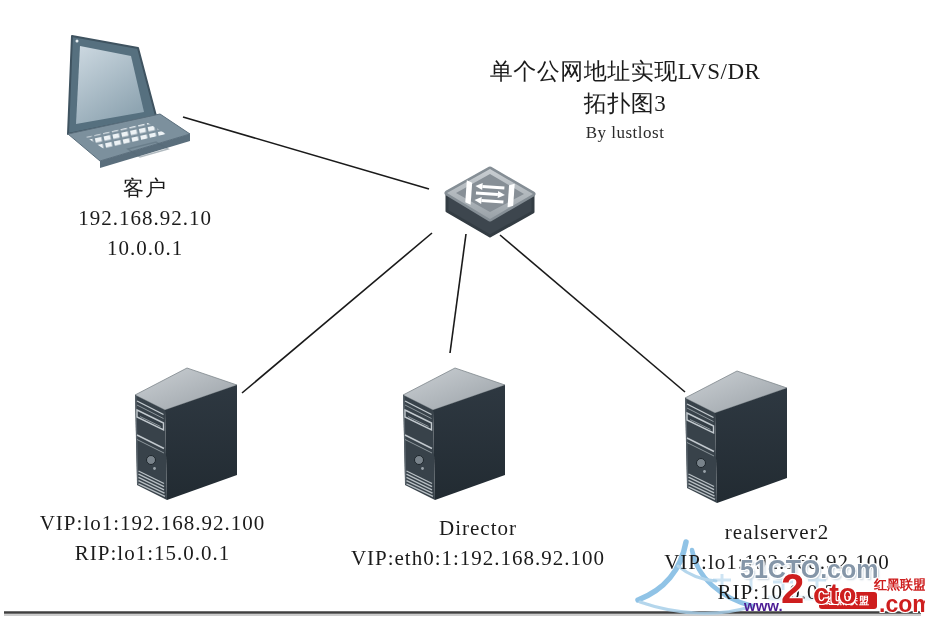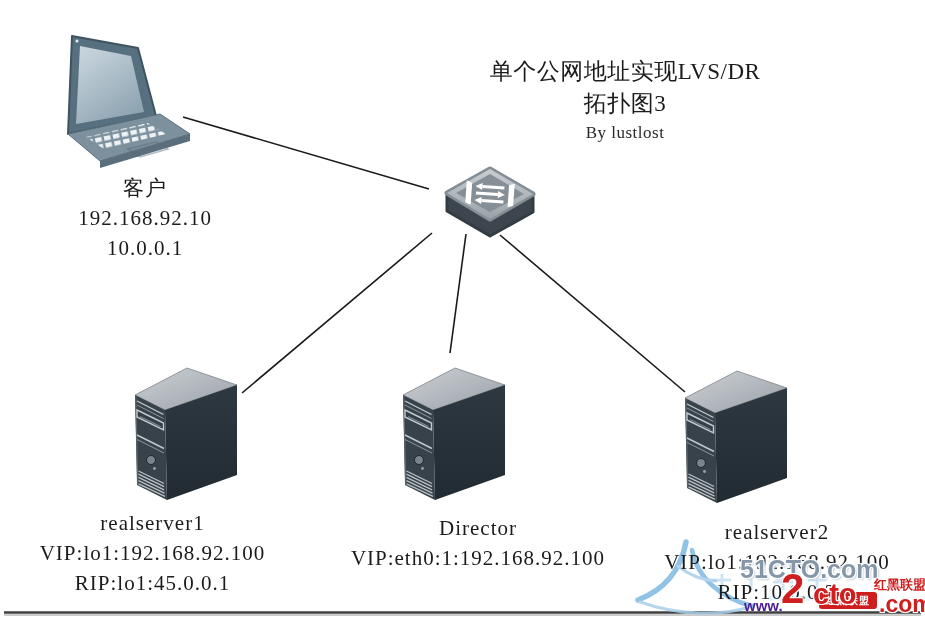--- a/index.html
+++ b/index.html
@@ -140,23 +140,22 @@
     <div class="t-by">By lustlost</div>
   </div>
 
   <div class="txt node-label" id="client-block">
     <div>客户</div>
     <div>192.168.92.10</div>
     <div>10.0.0.1</div>
   </div>
 
   <div class="txt node-label" id="rs1-block">
-    <div>realserver1</div>
     <div>VIP:lo1:192.168.92.100</div>
-    <div>RIP:lo1:45.0.0.1</div>
+    <div>RIP:lo1:15.0.0.1</div>
   </div>
 
   <div class="txt node-label" id="director-block">
     <div>Director</div>
     <div>VIP:eth0:1:192.168.92.100</div>
   </div>
 
   <div class="txt node-label" id="rs2-block">
     <div>realserver2</div>
     <div>VIP:lo1:192.168.92.100</div>

